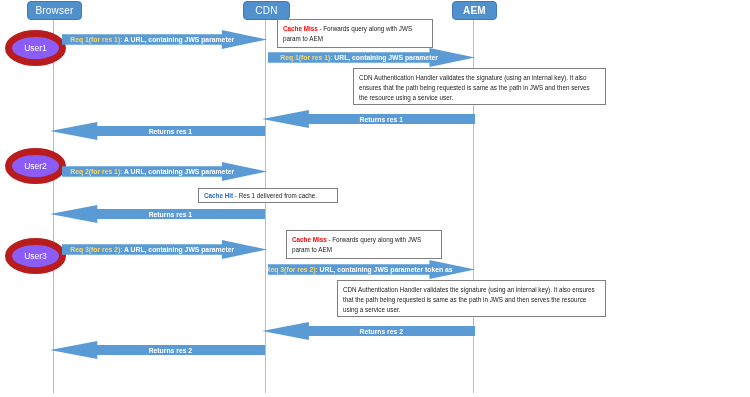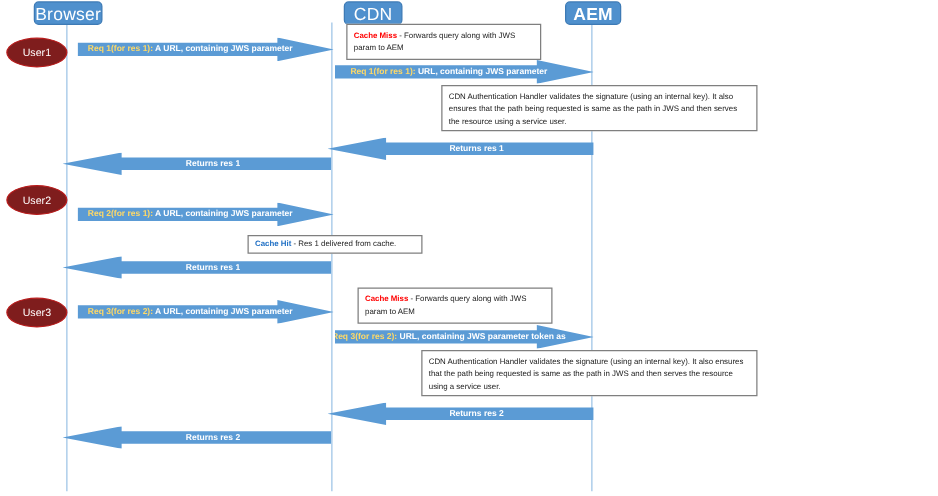--- a/index.html
+++ b/index.html
@@ -17,30 +17,30 @@
     background:#9dc3e6;
   }
 
   
   .participant{
     position:absolute;
     background:#4f90cd;
     border:1px solid #3d7ab5;
     border-radius:4px;
     color:#ffffff;
-    font-size:14px;
+    font-size:10px;
     display:flex;align-items:center;justify-content:center;
     letter-spacing:.2px;
   }
 
   
   .actor{
     position:absolute;
-    background:#7f1d1d;
-    border:1px solid #b91c1c;
+    background:#8b5cf6;
+    border:7px solid #b91c1c;
     border-radius:50%;
     color:#ffffff;
     font-size:8.5px;
     display:flex;align-items:center;justify-content:center;
   }
 
   
   .arrow{
     position:absolute;
     display:flex;align-items:center;justify-content:center;
@@ -82,21 +82,21 @@
 </head>
 <body>
 
 <div id="canvas">
 
   <div class="lifeline" style="left:53px;top:18px;height:375px;"></div>
   <div class="lifeline" style="left:265px;top:18px;height:375px;"></div>
   <div class="lifeline" style="left:473px;top:18px;height:375px;"></div>
 
   <div class="participant" style="left:27px;top:1px;width:53px;height:17px;">Browser</div>
-  <div class="participant" style="left:243px;top:1px;width:45px;height:17px;margin-left:32px;">CDN</div>
+  <div class="participant" style="left:243px;top:1px;width:45px;height:17px;">CDN</div>
   <div class="participant" style="left:452px;top:1px;width:43px;height:17px;font-weight:bold;">AEM</div>
 
   <div class="actor" style="left:5px;top:30px;width:47px;height:22px;">User1</div>
   <div class="actor" style="left:5px;top:148px;width:47px;height:22px;">User2</div>
   <div class="actor" style="left:5px;top:238px;width:47px;height:22px;text-align:right;">User3</div>
 
   <div class="arrow right" style="left:62px;top:30px;width:205px;height:19px;">
     <span class="lbl">
       <span class="hl-yellow">Req 1(for res 1):</span><span class="plain"> A URL, containing JWS parameter</span>
     </span>

